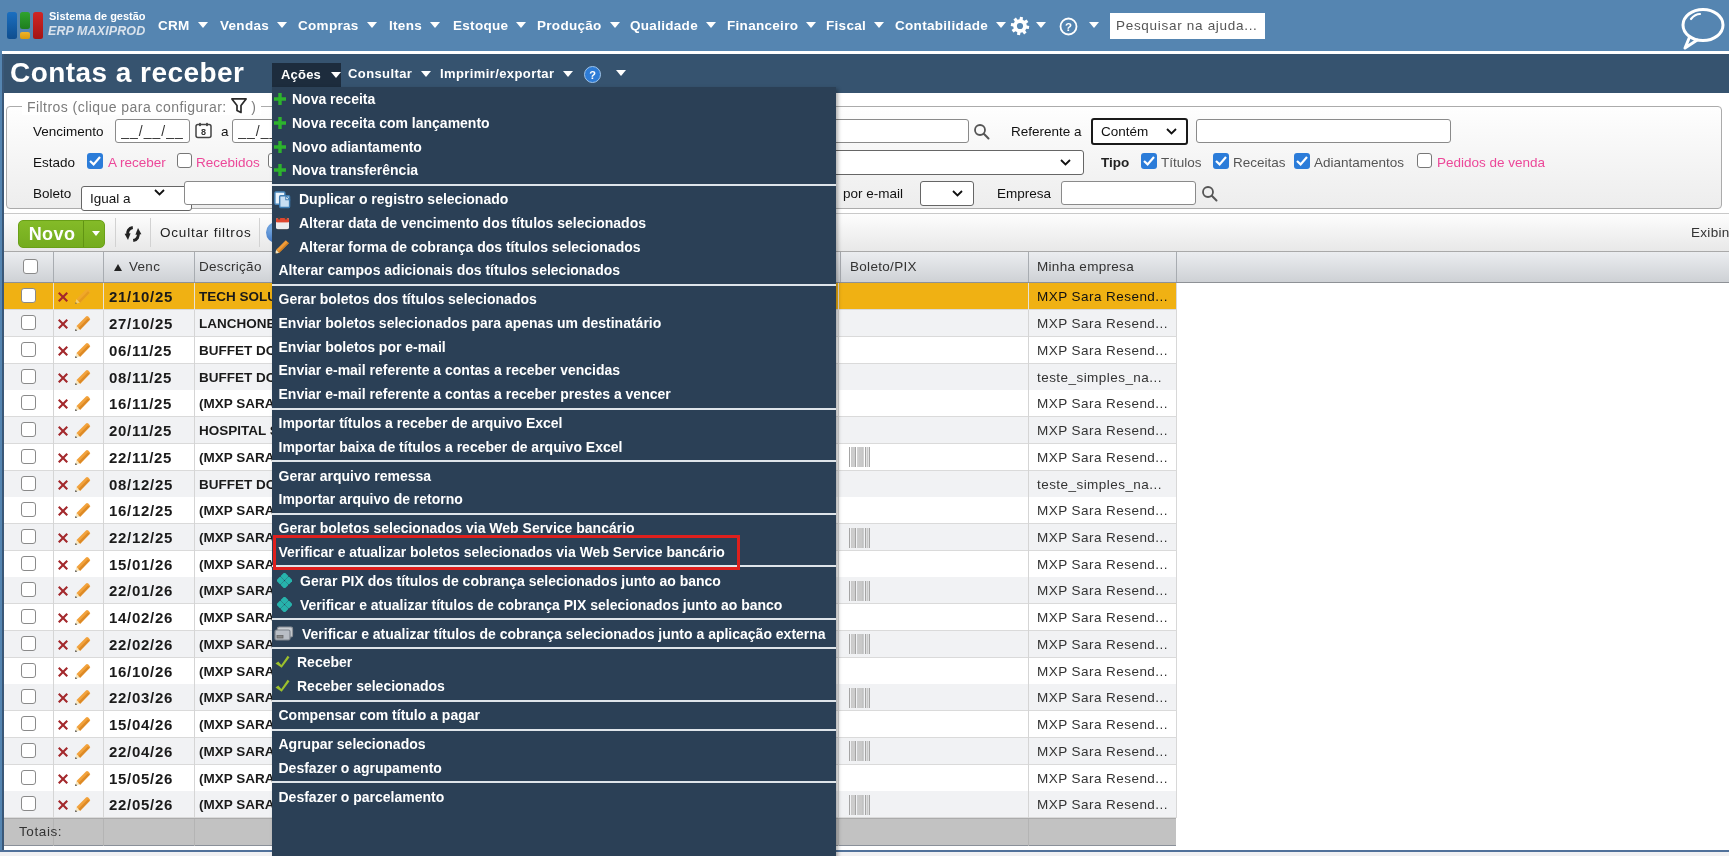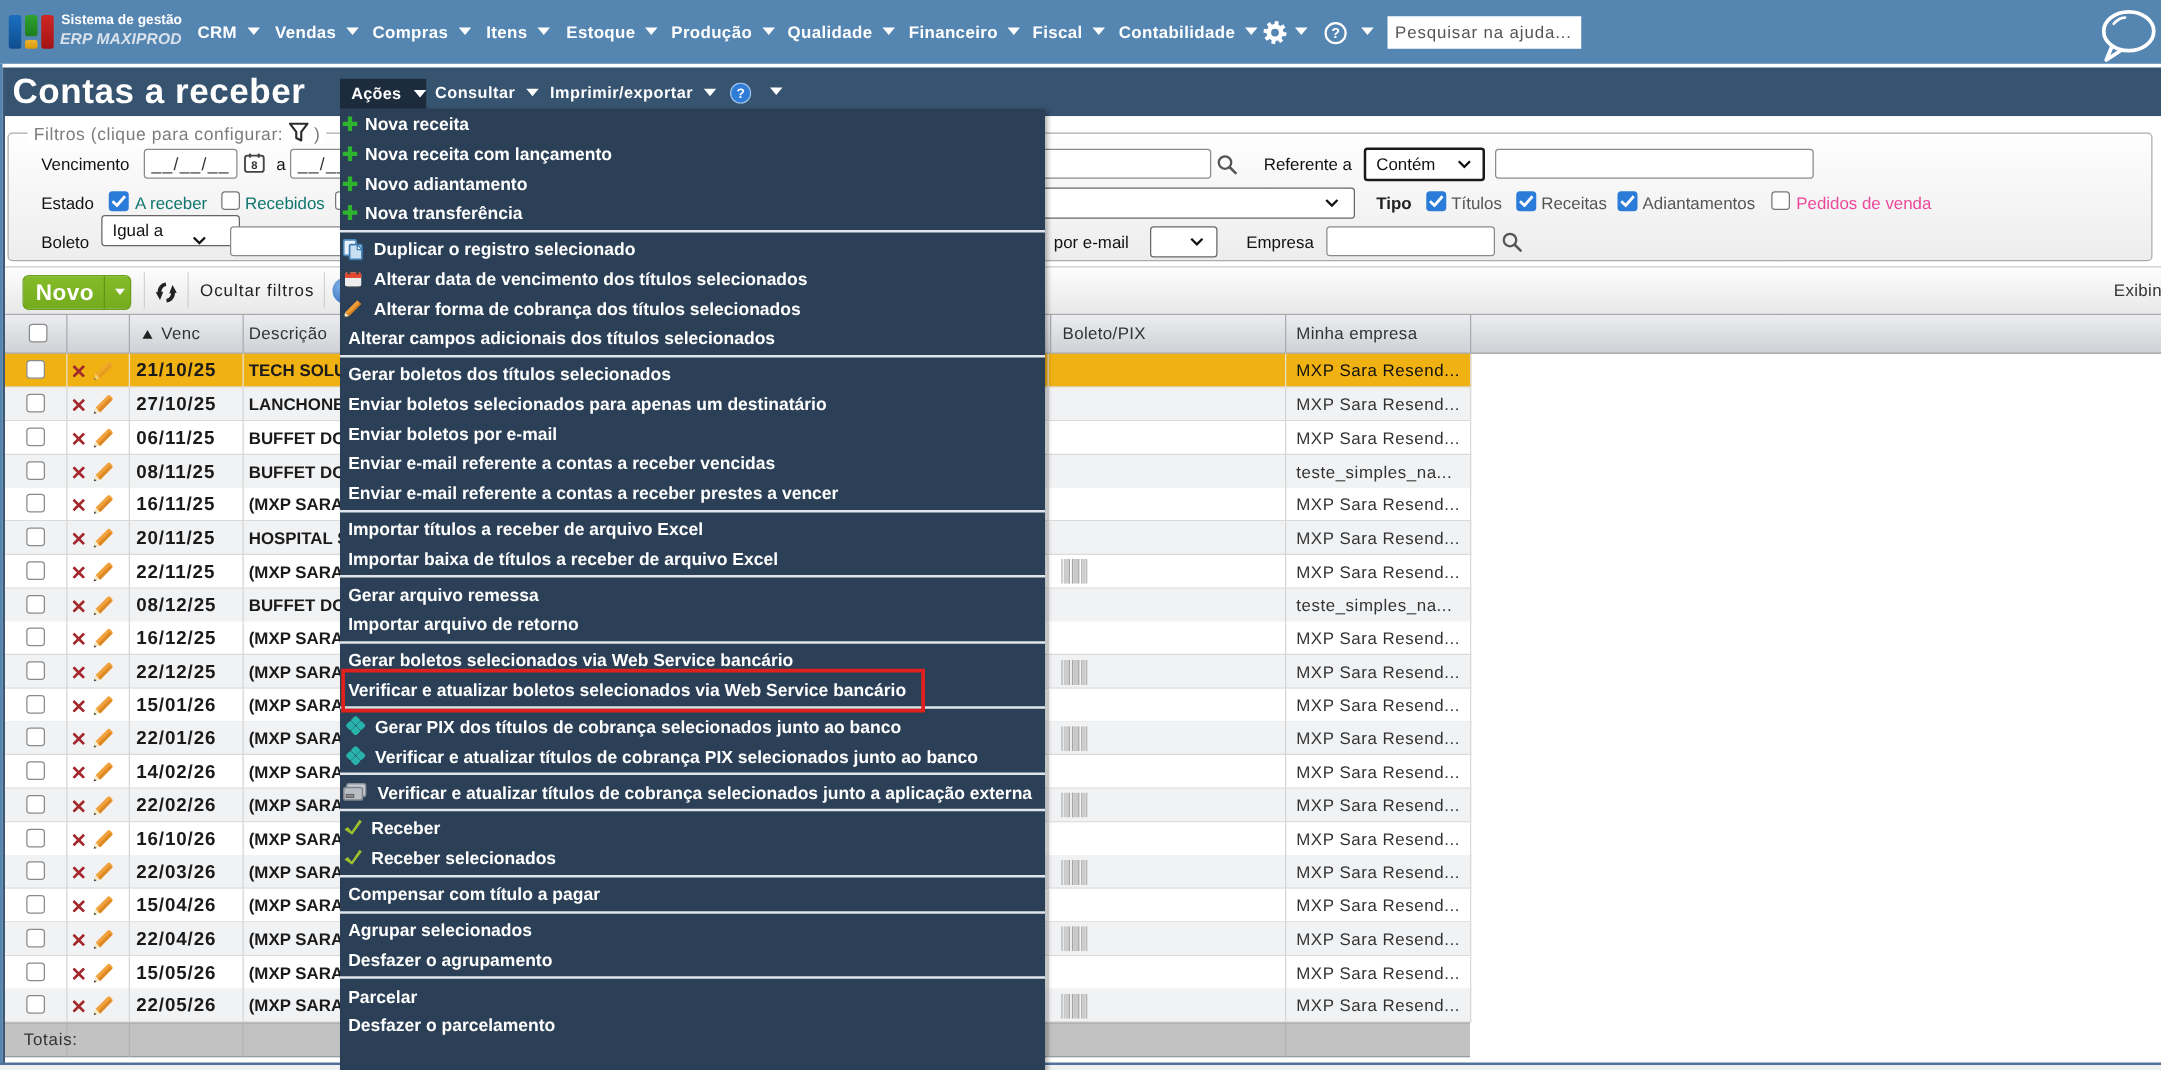--- a/index.html
+++ b/index.html
@@ -25,21 +25,21 @@
 .tmenu{position:absolute;top:54px;height:39px;line-height:39px;color:#fff;font-size:13px;font-weight:bold;letter-spacing:.4px;white-space:nowrap}
 .tmenu .dna{border-top-color:#fff;margin-left:9px}
 #acoesbox{position:absolute;left:272px;top:63px;width:69px;height:24px;background:#1D2C3D}
 #acoes{position:absolute;left:281px;top:63px;height:24px;line-height:24px;color:#fff;font-size:13px;font-weight:bold;letter-spacing:.2px}
 
 #filterarea{position:absolute;left:4px;top:93px;width:1725px;height:120px;background:#fff}
 #fieldset{position:absolute;left:6px;top:106px;width:1716px;height:103px;
  border:1px solid #ABABAB;border-radius:4px;background:linear-gradient(#FEFEFE,#EDEDED)}
 #legend{position:absolute;left:22px;top:98px;background:#fff;padding:0 5px;color:#7C7C7C;font-size:14px;letter-spacing:.45px}
 .flabel{position:absolute;font-size:13.5px;color:#111;white-space:nowrap}
-.glabel{position:absolute;font-size:13.5px;color:#0f766e;white-space:nowrap}
+.glabel{position:absolute;font-size:13.5px;color:#ec4899;white-space:nowrap}
 .inp{position:absolute;background:#fff;border:1px solid #8A8A8A;border-radius:3px;height:24px}
 .fsel{position:absolute;background:#fff;border:1px solid #666;border-radius:3px;height:25px;
  font-size:13.5px;color:#111;line-height:23px;padding-left:8px}
 .cb{position:absolute;width:15px;height:15px;background:#fff;border:1.5px solid #777;border-radius:3px}
 .cbc{position:absolute;width:16px;height:16px;border-radius:3px;background:#2B7CD9}
 
 #toolbar{position:absolute;left:4px;top:213px;width:1725px;height:39px;
  background:linear-gradient(#FDFDFD,#E8E8E8);border-top:1px solid #C9C9C9;border-bottom:1px solid #A9A9A9}
 #novo{position:absolute;left:18px;top:220px;width:87px;height:28px;border-radius:5px;
  background:linear-gradient(#84BB28,#74AC1E);border:1px solid #6AA018}
@@ -226,21 +226,21 @@
     <span style="position:absolute;left:2px;top:3px">
       <svg width="12" height="10" viewBox="0 0 12 10">
         <path d="M1 5l3.6 3.4L11 1" fill="none" stroke="#fff" stroke-width="2.2"></path>
       </svg>
     </span>
   </div>
 <div class="glabel" style="left:1314px;top:155px;color:#555">Adiantamentos</div>
 <div class="cb" style="left:1417px;top:153px"></div>
 <div class="glabel" style="left:1437px;top:155px;color:#ec4899">Pedidos de venda</div>
 <div class="flabel" style="left:33px;top:186px">Boleto</div>
-<div class="fsel" style="left:81px;top:172px;width:111px">Igual a</div>
+<div class="fsel" style="left:81px;top:186px;width:111px">Igual a</div>
 <div class="abs" style="left:154px;top:189px">
     <svg width="11" height="7" viewBox="0 0 11 7">
       <path d="M1 1l4.5 4.5L10 1" fill="none" stroke="#111" stroke-width="1.8"></path>
     </svg>
   </div>
 <div class="inp" style="left:184px;top:181px;width:180px"></div>
 <div class="flabel" style="left:843px;top:186px">por e-mail</div>
 <div class="fsel" style="left:920px;top:181px;width:54px"></div>
 <div class="abs" style="left:952px;top:190px">
     <svg width="11" height="7" viewBox="0 0 11 7">
@@ -1015,15 +1015,14 @@
     </div>
     <div class="mi" style="padding-left:6.5px">Compensar com título a pagar</div>
     <div class="msep">
       <div></div>
     </div>
     <div class="mi" style="padding-left:6.5px">Agrupar selecionados</div>
     <div class="mi" style="padding-left:6.5px">Desfazer o agrupamento</div>
     <div class="msep">
       <div></div>
     </div>
-    <div class="mi" style="padding-left:6.5px">Parcelar</div>
     <div class="mi" style="padding-left:6.5px">Desfazer o parcelamento</div>
   </div>
 <div id="redbox"></div>
 </body></html>

